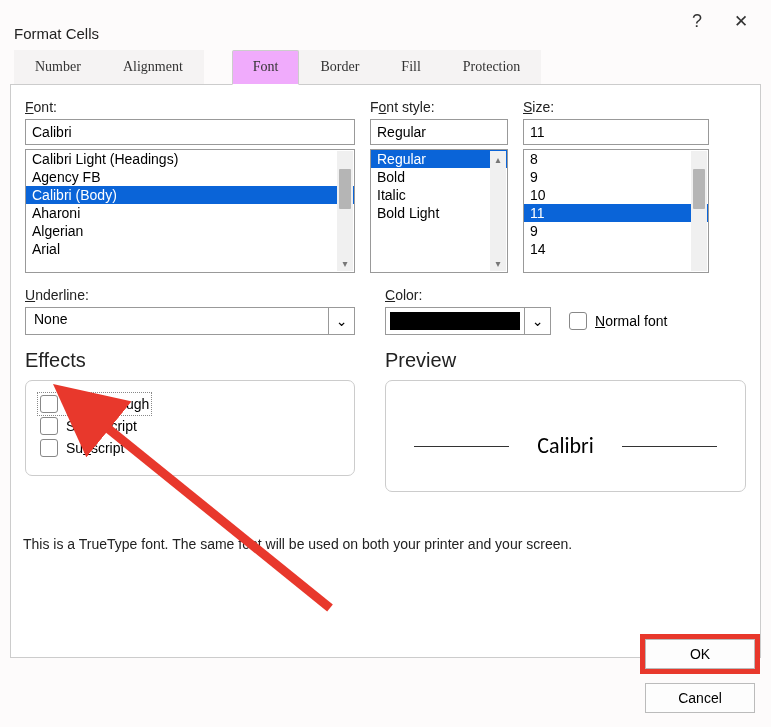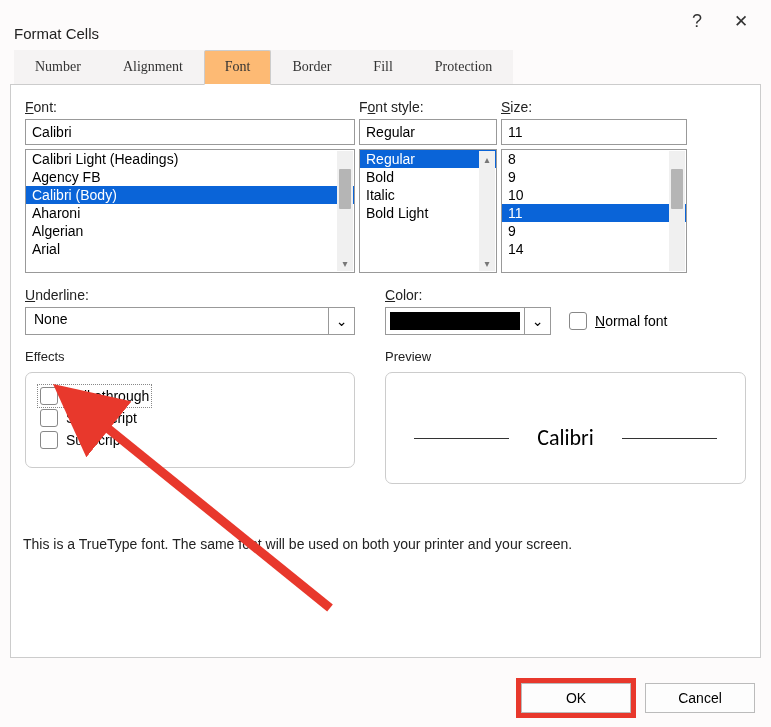--- a/index.html
+++ b/index.html
@@ -5,25 +5,25 @@
 * { box-sizing: border-box; margin: 0; padding: 0; }
 body { font-family: "Segoe UI", Arial, sans-serif; font-size: 14px; background: #fdfbfb; width: 771px; height: 727px; position: relative; overflow: hidden; }
 
 .titlebar { display: flex; align-items: center; height: 42px; padding: 0 8px 0 14px; background: #fdfbfb; }
 .titlebar-title { flex: 1; font-size: 15px; color: #222; margin-top: 24px; }
 .titlebar-btn { width: 44px; height: 42px; display: flex; align-items: center; justify-content: center; font-size: 18px; color: #333; cursor: pointer; }
 .titlebar-btn.close { font-size: 17px; }
 
 .tabs { display: flex; padding: 8px 16px 0 14px; background: #fdfbfb; font-family: Liberation Serif, serif; }
 .tab { padding: 8px 20px 9px 20px; font-size: 14px; color: #333; cursor: pointer; background: #f5f3f3; border: 1px solid transparent; }
-.tab.active { background: #fdba74; border: 1px solid #ccc; border-bottom: 1px solid #fff; position: relative; z-index: 2; border-radius: 2px 2px 0 0; }
+.tab.active { background: #f0abfc; border: 1px solid #ccc; border-bottom: 1px solid #fff; position: relative; z-index: 2; border-radius: 2px 2px 0 0; margin-left: 28px; }
 
 .panel { border: 1px solid #ccc; margin: -1px 10px 0 10px; background: #fff; padding: 14px 14px 18px 14px; position: relative; height: 574px; }
 
-.row { display: flex; gap: 4px; }
+.row { display: flex; gap: 15px; }
 .col1 { width: 330px; }
 .col2 { width: 138px; }
 .col3 { width: 186px; }
 
 .lbl { font-size: 14px; color: #222; margin-bottom: 4px; display: block; }
 
 .textbox { width: 100%; height: 26px; border: 1px solid #999; padding: 2px 6px; font-size: 14px; background: #fff; }
 .listbox { width: 100%; height: 124px; border: 1px solid #999; background: #fff; overflow-y: auto; position: relative; margin-top: 4px; }
 .listbox-item { padding: 1px 6px; font-size: 14px; white-space: nowrap; cursor: pointer; }
 .listbox-item.selected { background: #0a64d8; color: #fff; }
@@ -38,29 +38,29 @@
 .combo-text { flex: 1; padding: 3px 8px; font-size: 14px; }
 .combo-btn { width: 26px; border-left: 1px solid #999; display: flex; align-items: center; justify-content: center; }
 
 .color-combo { display: flex; width: 166px; height: 28px; border: 1px solid #999; }
 .color-swatch { flex: 1; margin: 4px; background: #000; }
 
 .checkbox-row { display: flex; align-items: center; gap: 8px; margin: 4px 0; }
 .checkbox { width: 18px; height: 18px; border: 1px solid #888; border-radius: 3px; background: #fff; }
 
 .fieldset { border: 1px solid #ccc; border-radius: 7px; padding: 10px 14px 14px 14px; margin-top: 8px; }
-.fieldset-label { font-size: 13px; color: #222; margin-bottom: 4px; display: block; }
+.fieldset-label { font-size: 20px; color: #222; margin-bottom: 4px; display: block; }
 
 .preview-box { border: 1px solid #ccc; height: 94px; display: flex; align-items: center; justify-content: center; position: relative; }
 .preview-underline { position: absolute; bottom: 30px; left: 14px; right: 14px; border-bottom: 1px solid #333; }
 .preview-text { position: absolute; font-family: Calibri, sans-serif; font-size: 22px; background: #fff; padding: 0 28px; bottom: 18px; }
 
 .footer-note { position: absolute; left: 12px; top: 451px; font-size: 14px; color: #222; }
 
-.buttons { position: absolute; right: 16px; bottom: 14px; display: flex; gap: 14px; }
+.buttons { position: absolute; right: 16px; bottom: 14px; display: flex; gap: 14px; flex-direction: column; }
 .btn { width: 110px; height: 30px; border: 1px solid #bbb; background: #fdfdfd; font-size: 14px; cursor: pointer; display: flex; align-items: center; justify-content: center; }
 .btn.ok-highlight { outline: 5px solid #e8382c; outline-offset: 0; }
 
 
 .annotation-arrow { position: absolute; pointer-events: none; z-index: 50; }
 
 .u { text-decoration: underline; }
 </style>
 </head>
 <body>

